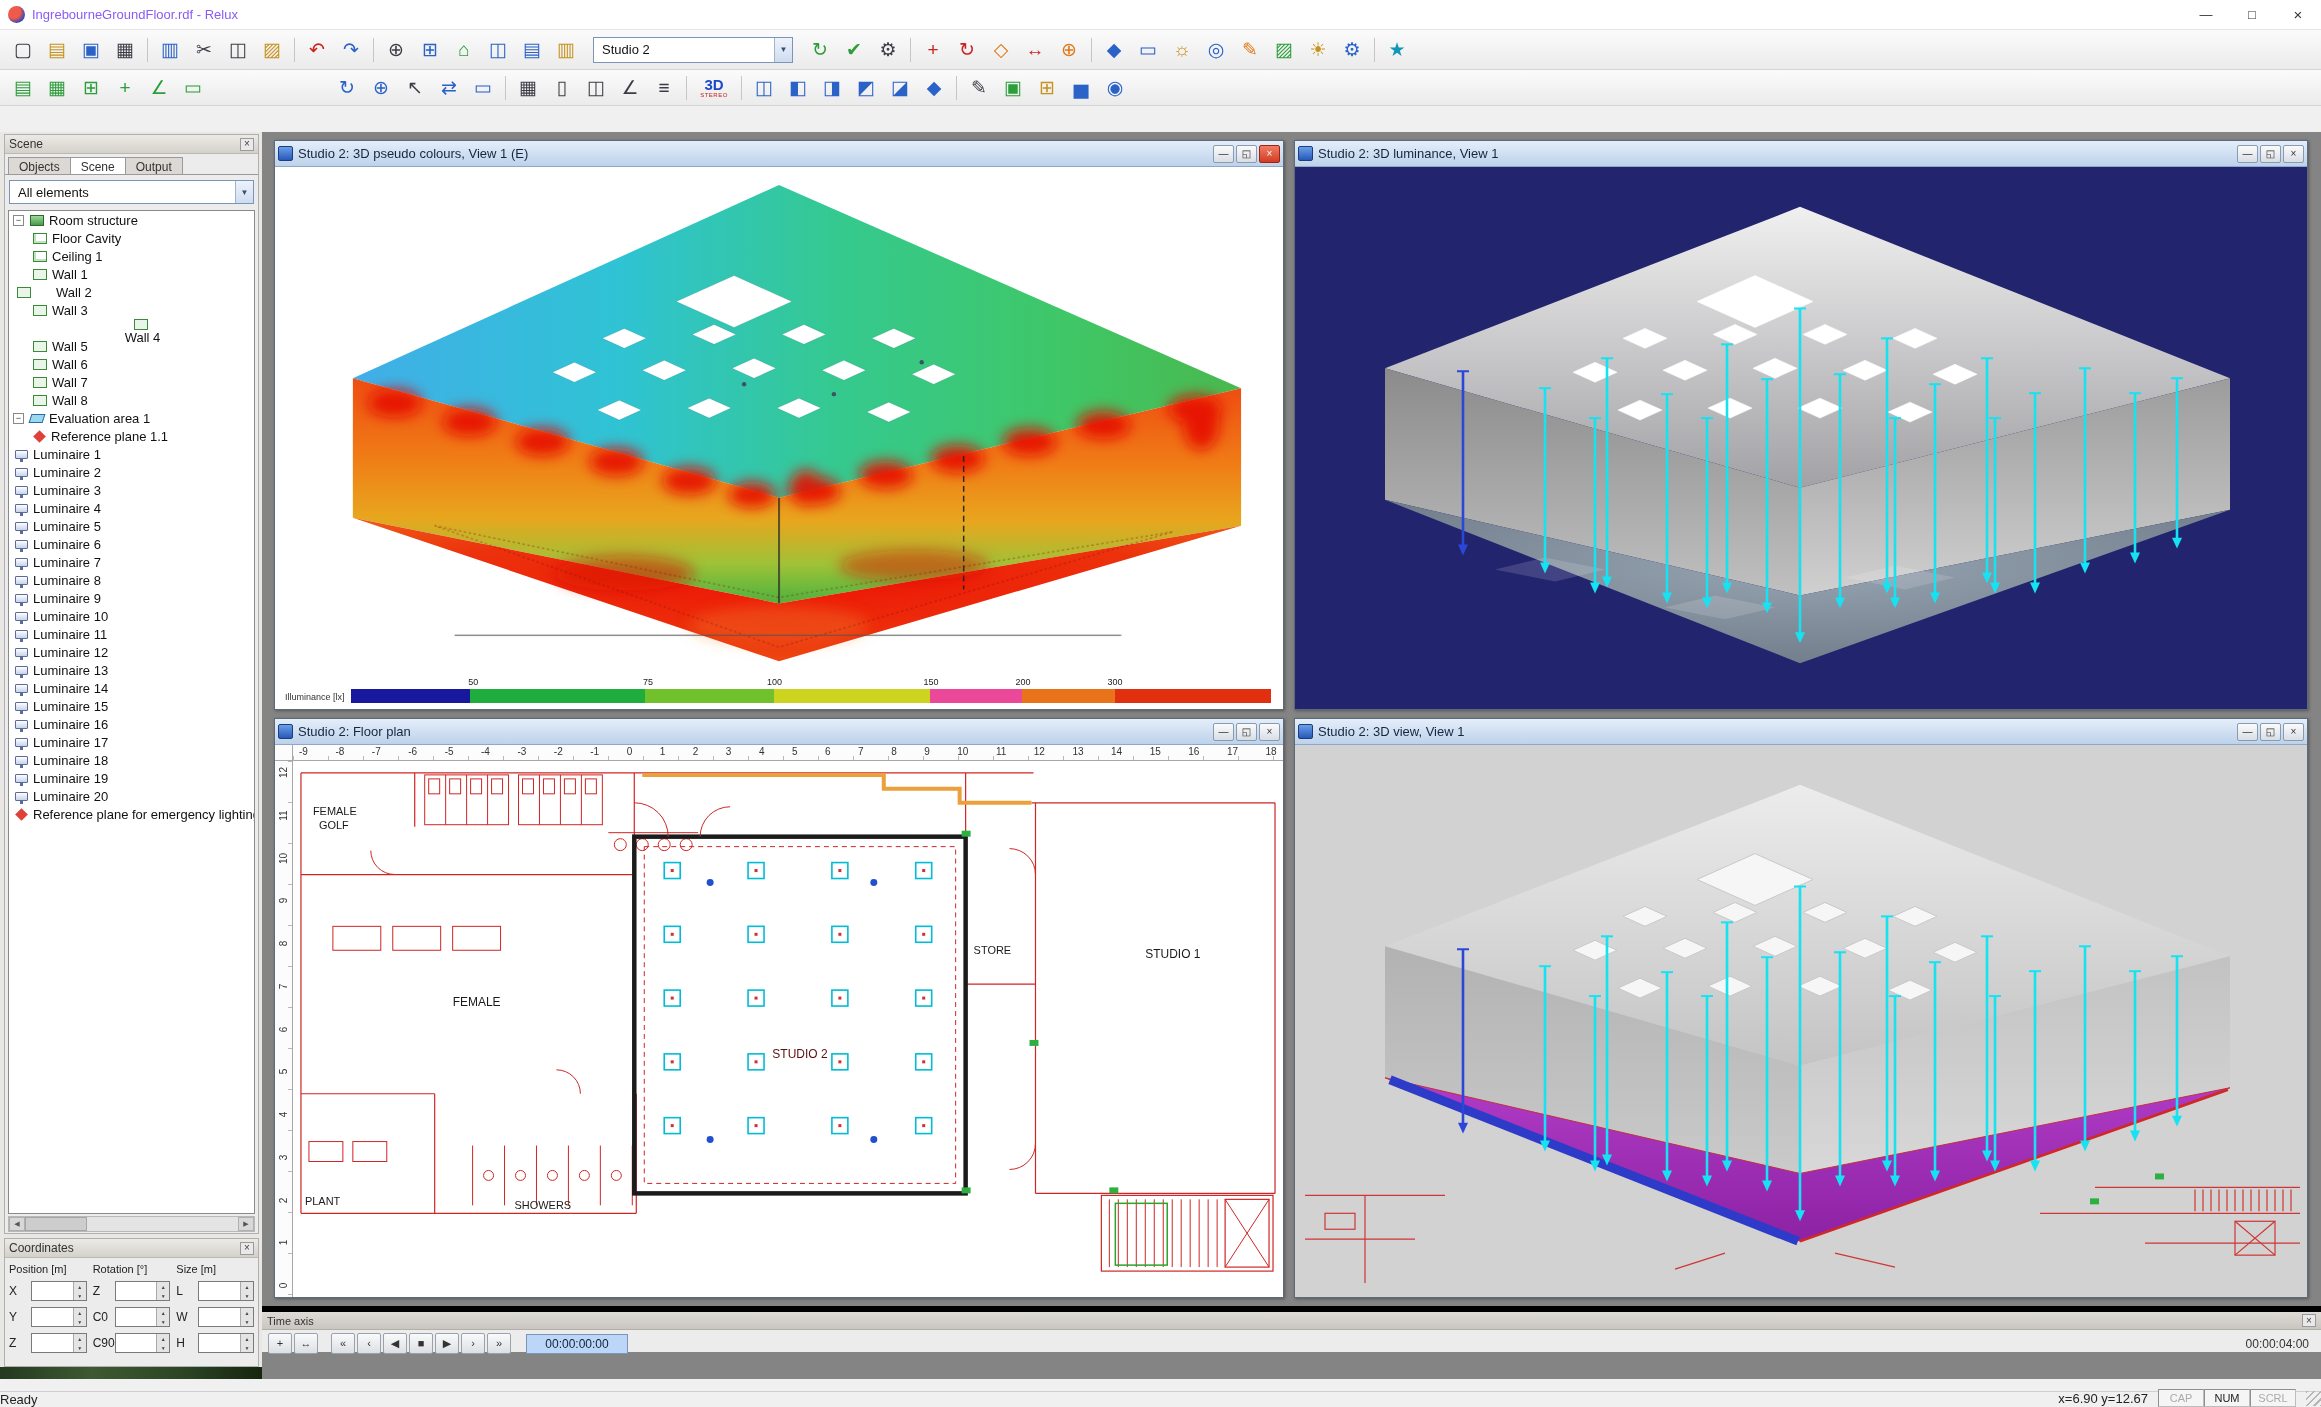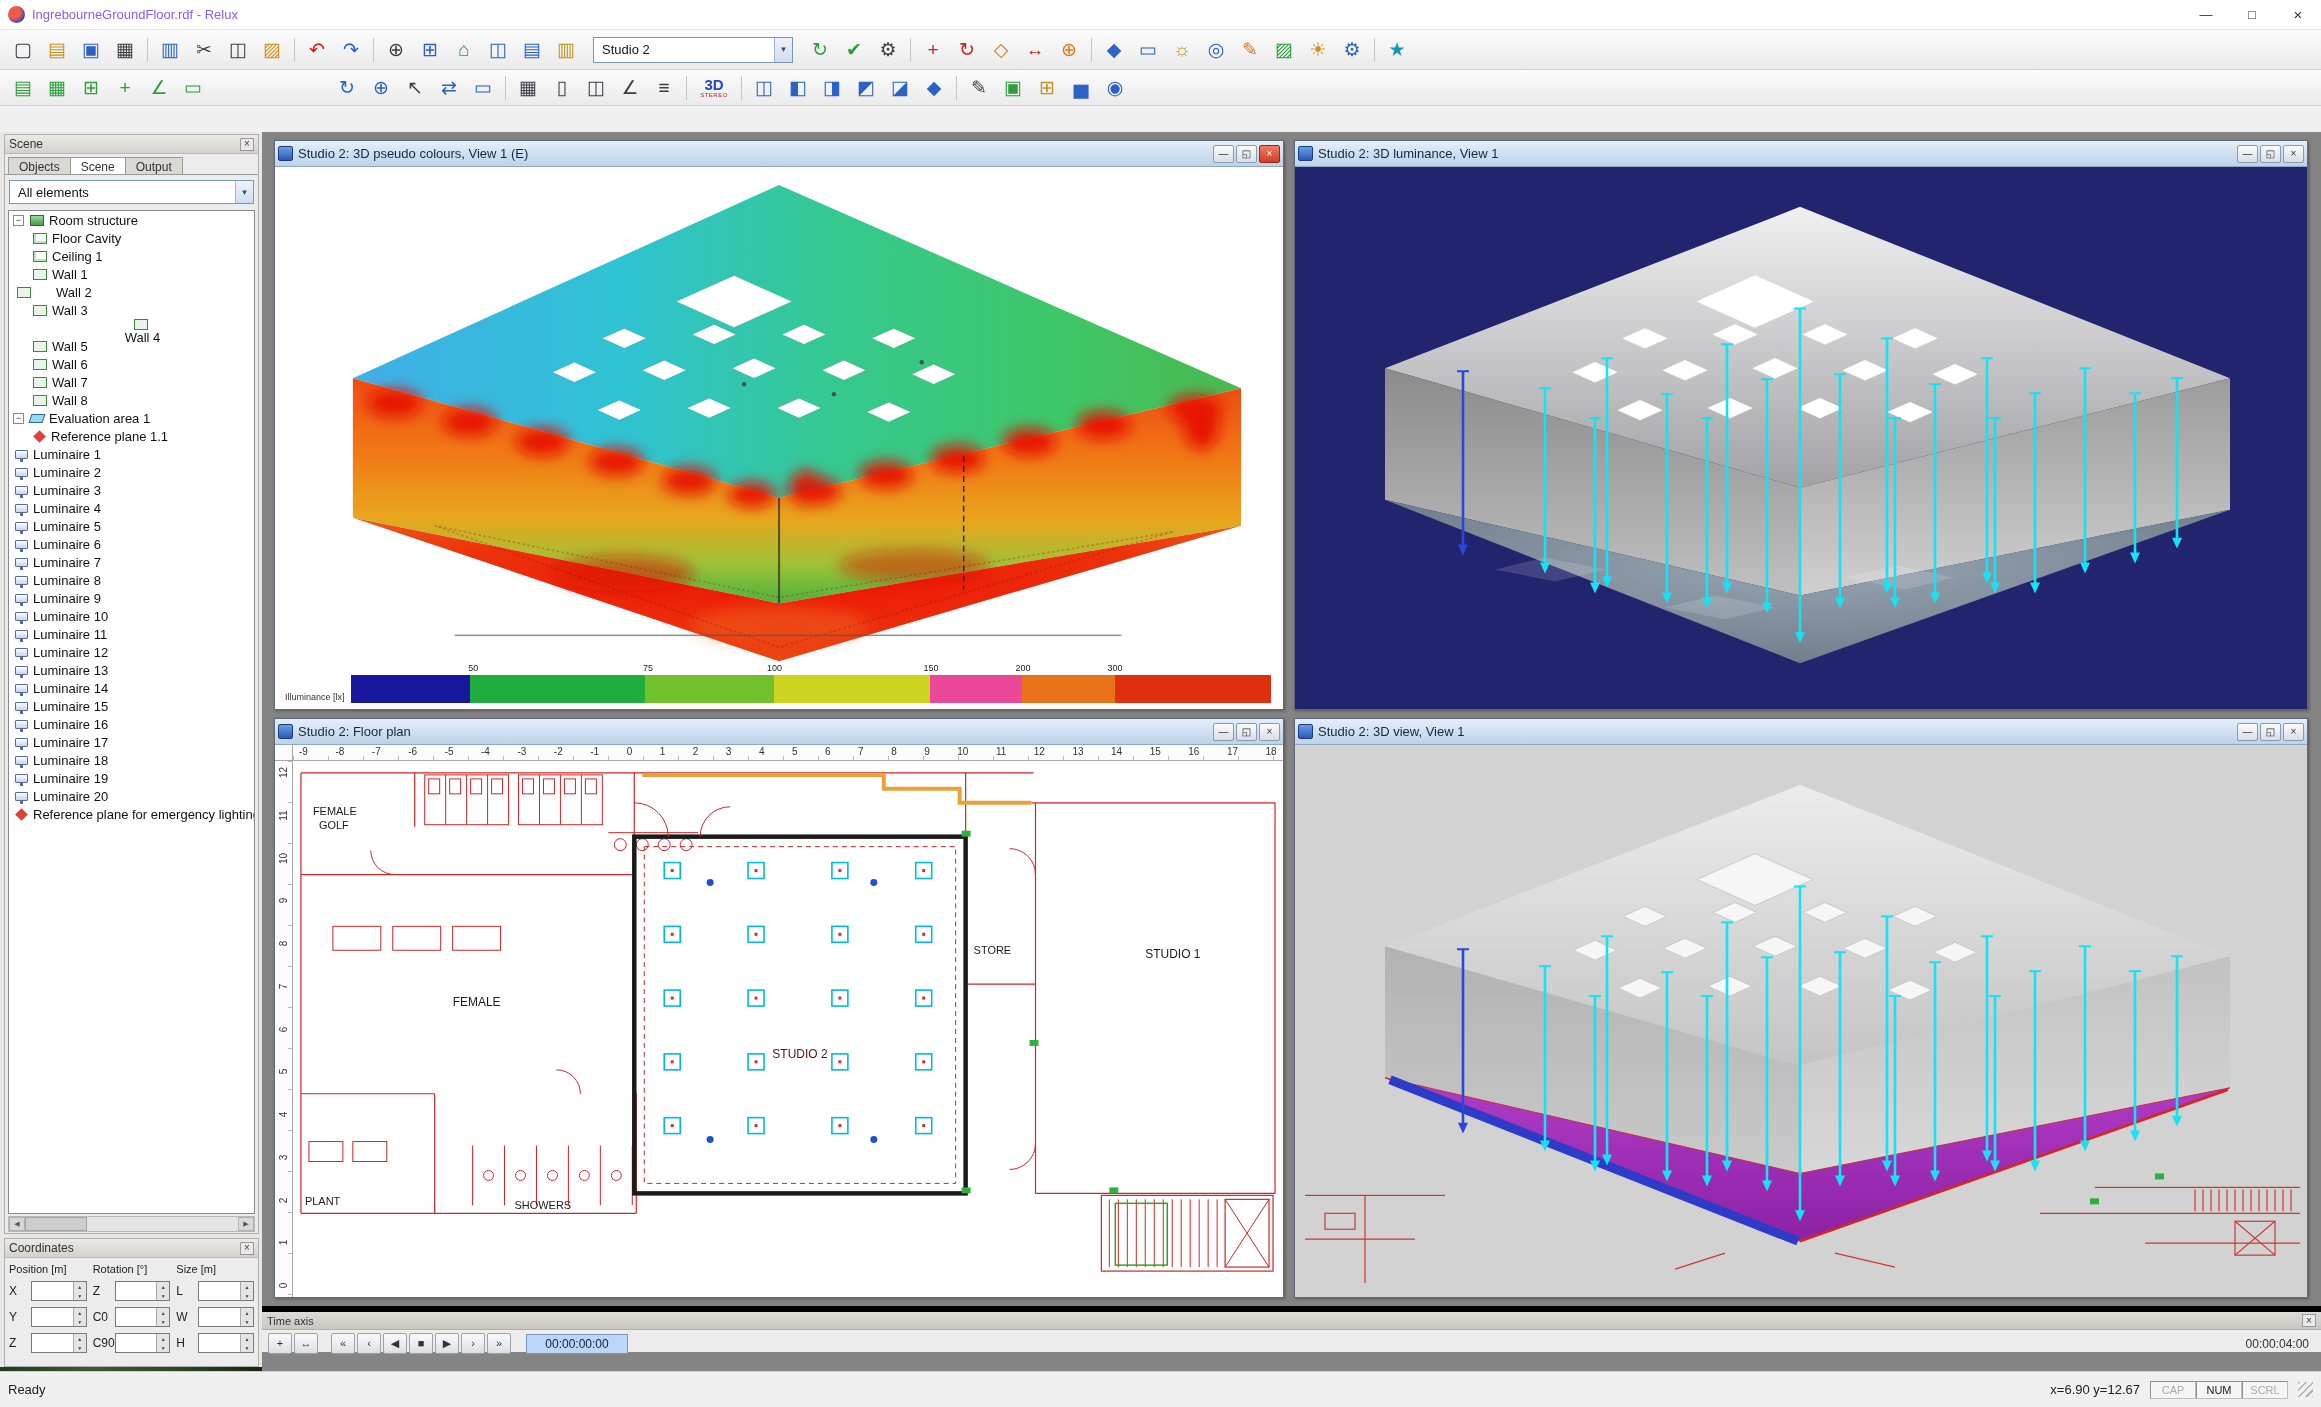--- a/index.html
+++ b/index.html
@@ -81,41 +81,41 @@
 .ctext{flex:1;font-size:13px;color:#16263f;white-space:nowrap;overflow:hidden}
 .cbtns{display:flex;gap:2px}
 .cbtn{width:21px;height:18px;font-size:10px;line-height:1;border:1px solid #8a9ab0;background:linear-gradient(#fbfbfb,#d9dee5);border-radius:2px;padding:0;color:#333;font-family:inherit}
 .child.active .cbtn.cls{background:linear-gradient(#f27c64,#d23c24);border-color:#9c2410;color:#fff}
 .cbody{position:relative;flex:1;overflow:hidden;background:#fff}
 .cbody svg{position:absolute;inset:0;width:100%;height:100%}
 
 
 #scalebar{position:absolute;left:10px;right:12px;bottom:6px;height:26px;display:flex;align-items:flex-end;background:transparent}
 .sctitle{font-size:9px;color:#333;margin:0 6px 1px 0;white-space:nowrap}
-.scseg{position:relative;height:28px}
+.scseg{position:relative;height:14px}
 .sclab{position:absolute;right:-8px;top:-12px;font-size:9px;color:#222}
 
 
 .ruler-top{position:absolute;left:18px;top:0;right:0;height:16px;display:flex;justify-content:space-between;padding:1px 6px 0;font-size:10px;color:#333;background:#fcfcfc;border-bottom:1px solid #a8a8a8;background-image:repeating-linear-gradient(90deg,#b8b8b8 0 1px,transparent 1px 35px);background-size:100% 4px;background-repeat:no-repeat;background-position:0 100%;z-index:3}
 .ruler-corner{position:absolute;left:0;top:0;width:18px;height:16px;background:#fcfcfc;border-bottom:1px solid #a8a8a8;border-right:1px solid #a8a8a8;z-index:4}
 .ruler-left{position:absolute;left:0;top:16px;width:18px;bottom:0;display:flex;flex-direction:column;justify-content:space-between;align-items:center;padding:6px 0;font-size:10px;color:#333;background:#fcfcfc;border-right:1px solid #a8a8a8;background-image:repeating-linear-gradient(180deg,#b8b8b8 0 1px,transparent 1px 41px);background-size:4px 100%;background-repeat:no-repeat;background-position:100% 0;z-index:3}
 .rnv{transform:rotate(-90deg)}
 
 
 #timeaxis{position:absolute;left:0;right:0;top:1174px;height:46px;background:#ececec;border-top:6px solid #000000}
 .tahead{height:18px;background:linear-gradient(#dddbd7,#c9c6c0);display:flex;align-items:center;justify-content:space-between;padding:0 5px;font-size:11px;color:#333;border-bottom:1px solid #b2afa9}
 .tactrl{height:27px;display:flex;align-items:center;gap:3px;padding:0 6px}
 .tabtn{width:24px;height:21px;border:1px solid #9aa2ae;background:linear-gradient(#fafafa,#dcdfe4);font-size:11px;line-height:1;padding:0;color:#333;border-radius:2px;font-family:inherit}
 #ta-pre{display:flex;gap:2px;margin-right:10px}
 #ta-play{display:flex;gap:2px}
 .tatime{margin-left:12px;width:102px;height:20px;background:#bcd6f8;border:1px solid #7a94ba;font-size:12px;color:#10203a;display:inline-flex;align-items:center;justify-content:center}
 .taend{margin-left:auto;font-size:12px;color:#333;padding-right:6px}
 
 
-#statusbar{position:absolute;left:0;right:0;bottom:0;height:36px;background:#f0f0f0;border-top:1px solid #cfcfcf;display:flex;align-items:center;justify-content:space-between;padding:0 8px;font-size:13px;color:#222}
+#statusbar{position:absolute;left:0;right:0;bottom:0;height:16px;background:#f0f0f0;border-top:1px solid #cfcfcf;display:flex;align-items:flex-end;justify-content:space-between;padding:0 0;font-size:13px;color:#222}
 .sright{display:flex;align-items:center;gap:10px}
 .lock{display:inline-block;min-width:46px;text-align:center;border:1px solid #bdbdbd;border-top-color:#8f8f8f;border-left-color:#8f8f8f;padding:2px 4px;font-size:11px;color:#ababab;background:#f5f5f5}
 .lock.on{color:#1a1a1a}
 .grip{width:15px;height:15px;background:repeating-linear-gradient(135deg,#b5b5b5 0 2px,transparent 2px 5px)}
 text{font-family:"Liberation Sans",sans-serif}
 </style>
 </head>
 <body>
 
 <div id="app">

